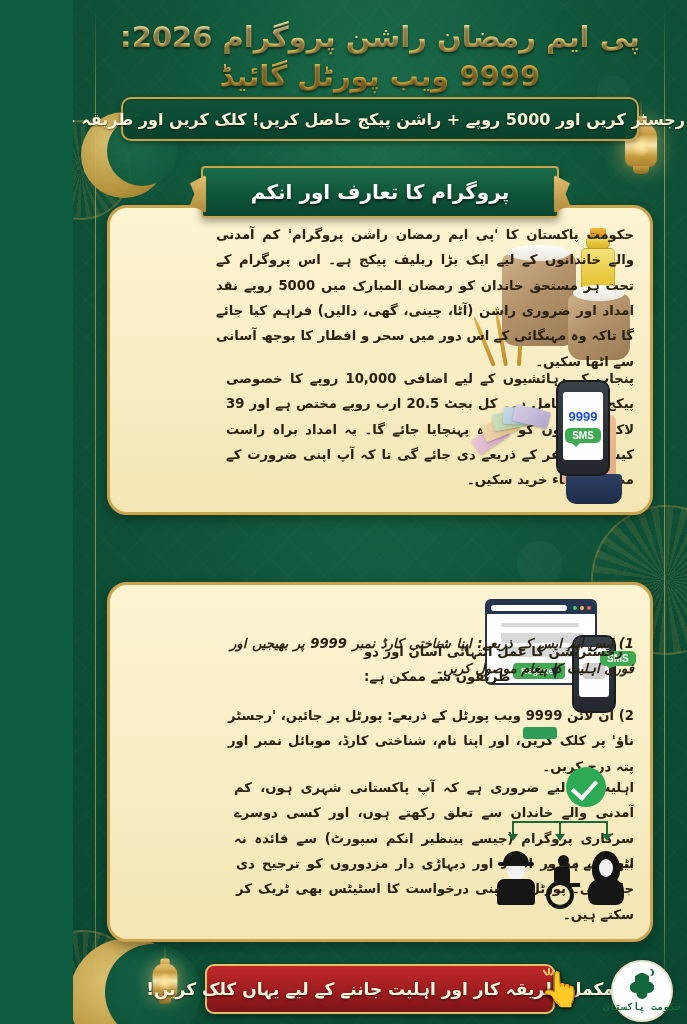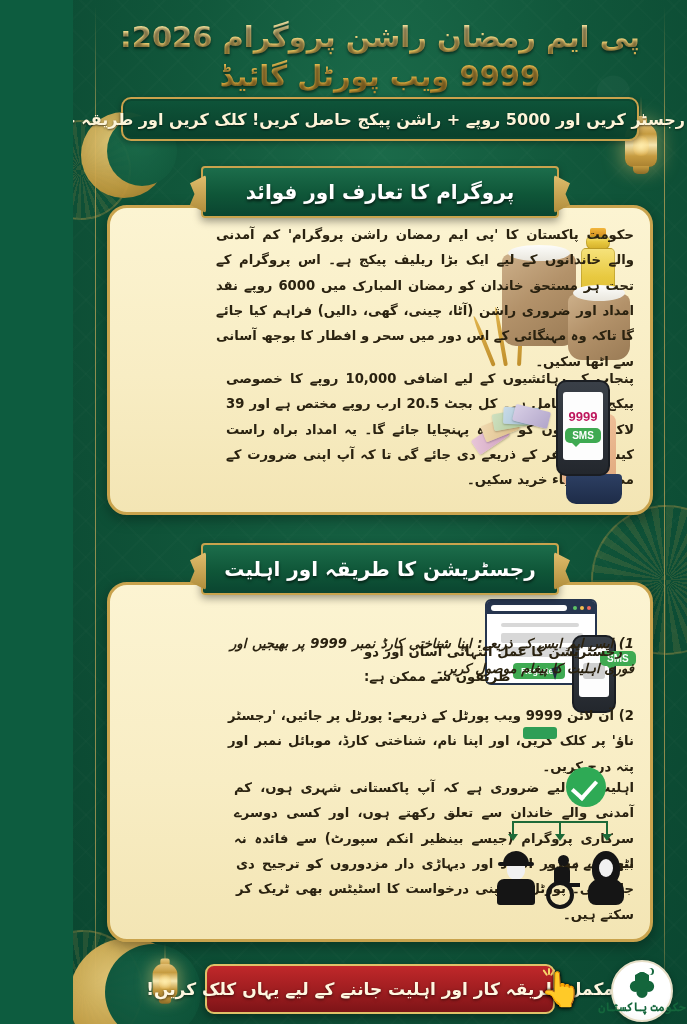--- a/index.html
+++ b/index.html
@@ -217,21 +217,21 @@
     border:2px solid #1a1d22;
   }
   .phone .screen {
     position:absolute; left:5px; right:5px; top:10px; bottom:14px;
     background:#fdfdfd; border-radius:3px;
     display:flex; flex-direction:column; align-items:center; justify-content:center;
     gap:4px;
   }
   .phone .num {
     font-family:"Liberation Sans", sans-serif;
-    font-size:13px; font-weight:bold; color:#be185d;
+    font-size:13px; font-weight:bold; color:#1d4ed8;
   }
   .sms-badge {
     background:#3faa52; color:#fff;
     font-family:"Liberation Sans", sans-serif;
     font-size:10px; font-weight:bold;
     padding:2px 7px; border-radius:5px;
     position:relative;
   }
   .sms-badge::after {
     content:""; position:absolute; left:7px; bottom:-4px;
@@ -385,22 +385,22 @@
     content:""; position:absolute; left:8px; top:3px;
     width:14px; height:20px; background:#14663c;
     clip-path:polygon(50% 0,100% 18%,100% 70%,50% 100%,0 70%,0 18%);
   }
   .emblem .crest::after {
     content:""; position:absolute; left:20px; top:-1px;
     width:7px; height:7px; border-radius:50%;
     box-shadow:inset -2px 0 0 #14663c;
   }
   .emblem .label {
-    font-family:Liberation Sans, sans-serif;
-    font-size:12px; font-weight:bold; color:#14663c;
+    font-family:Liberation Mono, monospace;
+    font-size:10px; font-weight:bold; color:#14663c;
     direction:rtl; white-space:nowrap;
   }
 </style>
 </head>
 <body>
 
 <div class="poster">
 
   <div class="frame-line left"></div>
   <div class="frame-line right"></div>
@@ -431,42 +431,42 @@
       <div class="base"></div>
   </div>
 
   <div class="title">پی ایم رمضان راشن پروگرام 2026: 9999 ویب پورٹل گائیڈ</div>
 
   <div class="subtitle-box">
     <span class="subtitle-text">ابھی رجسٹر کریں اور 5000 روپے + راشن پیکج حاصل کریں! کلک کریں اور طریقہ جانیں</span>
   </div>
 
   <div class="plaque" style="top:166px;">
-    <span class="plaque-text">پروگرام کا تعارف اور فوائد</span>
+    <span class="plaque-text">پروگرام کا تعارف اور انکم</span>
   </div>
 
   <div class="card" style="top:205px; height:310px;">
     <div class="card-inner">
 
       <div class="ill" style="right:12px; top:12px; width:160px; height:150px;">
 
         <div class="wheat" style="left:14px; top:92px; height:54px; transform:rotate(-22deg);"></div>
         <div class="wheat" style="left:26px; top:86px; height:60px; transform:rotate(-10deg);"></div>
         <div class="wheat" style="left:39px; top:90px; height:56px; transform:rotate(3deg);"></div>
 
         <div class="sack" style="left:24px; top:34px; width:74px; height:92px;"></div>
 
         <div class="oil-cap" style="left:112px; top:8px; width:16px; height:9px;"></div>
         <div class="oil-bottle" style="left:108px; top:16px; width:24px; height:14px;"></div>
         <div class="oil-bottle" style="left:103px; top:28px; width:34px; height:72px;"></div>
 
         <div class="sack" style="left:90px; top:74px; width:62px; height:66px;"></div>
       </div>
 
-      <div class="body-text" style="right:16px; top:14px; width:418px;">حکومت پاکستان کا 'پی ایم رمضان راشن پروگرام' کم آمدنی والے خاندانوں کے لیے ایک بڑا ریلیف پیکج ہے۔ اس پروگرام کے تحت ہر مستحق خاندان کو رمضان المبارک میں 6000 روپے نقد امداد اور ضروری راشن (آٹا، چینی، گھی، دالیں) فراہم کیا جائے گا تاکہ وہ مہنگائی کے اس دور میں سحر و افطار کا بوجھ آسانی سے اٹھا سکیں۔</div>
+      <div class="body-text" style="right:16px; top:14px; width:418px;">حکومت پاکستان کا 'پی ایم رمضان راشن پروگرام' کم آمدنی والے خاندانوں کے لیے ایک بڑا ریلیف پیکج ہے۔ اس پروگرام کے تحت ہر مستحق خاندان کو رمضان المبارک میں 5000 روپے نقد امداد اور ضروری راشن (آٹا، چینی، گھی، دالیں) فراہم کیا جائے گا تاکہ وہ مہنگائی کے اس دور میں سحر و افطار کا بوجھ آسانی سے اٹھا سکیں۔</div>
 
       <div class="body-text" style="right:16px; top:158px; width:408px;">پنجاب کے رہائشیوں کے لیے اضافی 10,000 روپے کا خصوصی پیکج بھی شامل ہے۔ کل بجٹ 20.5 ارب روپے مختص ہے اور 39 لاکھ خاندانوں کو فائدہ پہنچایا جائے گا۔ یہ امداد براہ راست کیش ٹرانسفر کے ذریعے دی جائے گی تا کہ آپ اپنی ضرورت کے مطابق اشیاء خرید سکیں۔</div>
 
       <div class="ill" style="right:10px; top:166px; width:170px; height:132px;">
 
         <div class="note" style="left:4px;  top:44px; background:linear-gradient(120deg,#e8c7d8,#cf9fc0); transform:rotate(-34deg);"></div>
         <div class="note" style="left:14px; top:38px; background:linear-gradient(120deg,#f0d9b0,#d9bb85); transform:rotate(-22deg);"></div>
         <div class="note" style="left:24px; top:34px; background:linear-gradient(120deg,#cfe0c0,#a8c493); transform:rotate(-10deg);"></div>
         <div class="note" style="left:33px; top:34px; background:linear-gradient(120deg,#c8dbe8,#9cb9cd); transform:rotate(2deg);"></div>
         <div class="note" style="left:41px; top:38px; background:linear-gradient(120deg,#d8cfe6,#b2a6ca); transform:rotate(14deg);"></div>
@@ -478,23 +478,20 @@
           <div class="screen">
             <span class="num">9999</span>
             <span class="sms-badge">SMS</span>
           </div>
         </div>
       </div>
 
     </div>
   </div>
 
-  <div class="plaque" style="top:543px;">
-    <span class="plaque-text">رجسٹریشن کا طریقہ اور اہلیت</span>
-  </div>
 
   <div class="card" style="top:582px; height:360px;">
     <div class="card-inner">
 
       <div class="ill" style="right:14px; top:14px; width:160px; height:118px;">
         <div class="browser" style="left:9px; top:0; width:112px; height:86px;">
           <div class="bar">
             <span class="dot" style="background:#ef6a5e;"></span>
             <span class="dot" style="background:#f5c council;background:#f4bf4f;"></span>
             <span class="dot" style="background:#5dc466;"></span>

